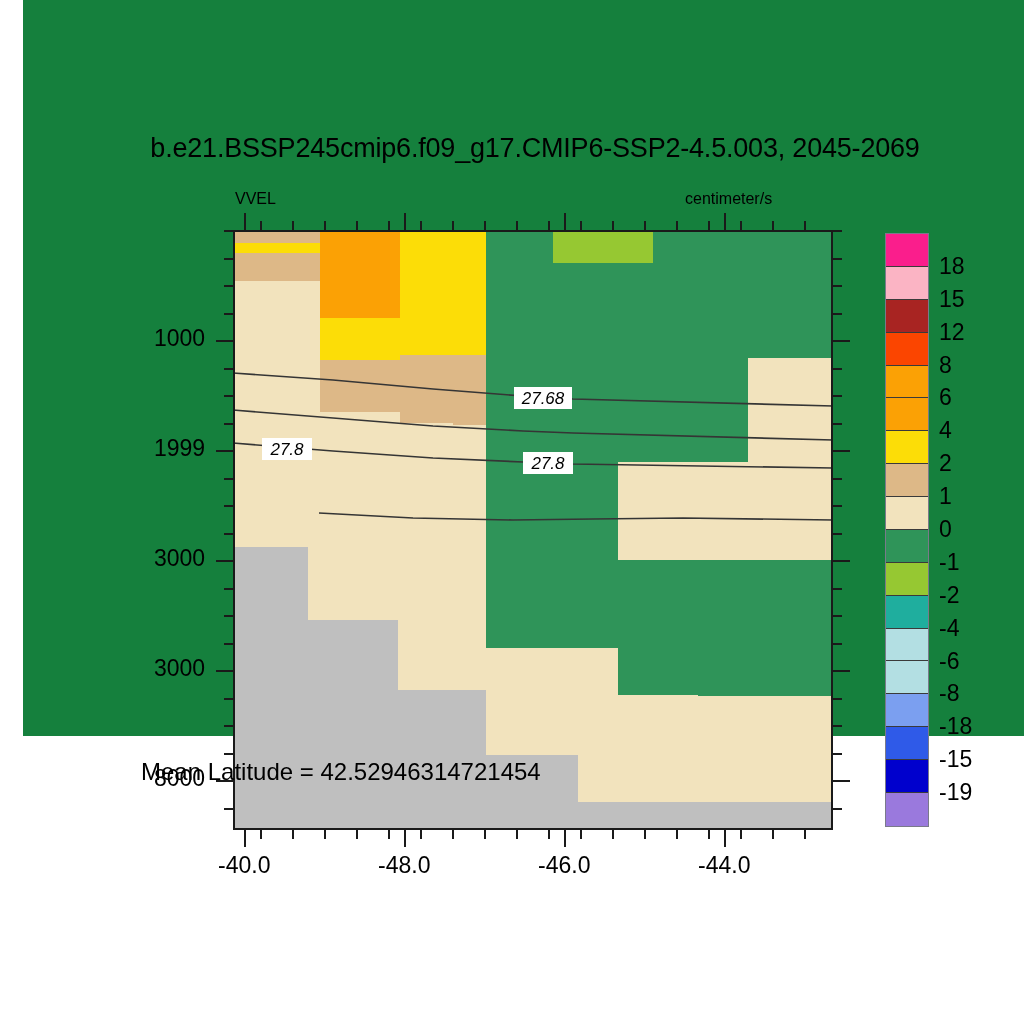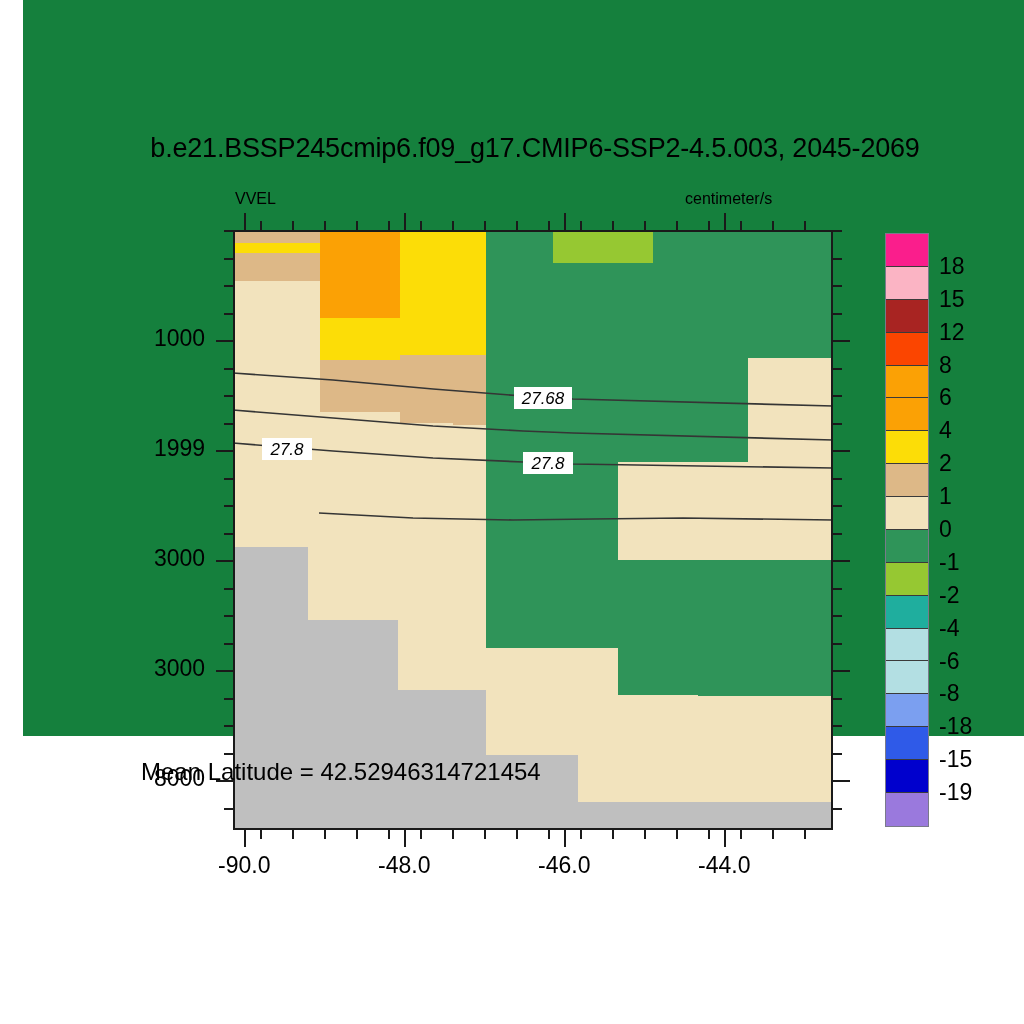--- a/index.html
+++ b/index.html
@@ -217,21 +217,21 @@
       <div class="tick" style="left: 810px; top: 753px; width: 9px; height: 2px;"></div>
       <div class="tick" style="left: 810px; top: 780px; width: 9px; height: 2px;"></div>
       <div class="tick" style="left: 810px; top: 808px; width: 9px; height: 2px;"></div>
       <div class="tick" style="left: 810px; top: 340px; width: 17px; height: 2px;"></div>
       <div class="tick" style="left: 810px; top: 450px; width: 17px; height: 2px;"></div>
       <div class="tick" style="left: 810px; top: 560px; width: 17px; height: 2px;"></div>
       <div class="tick" style="left: 810px; top: 670px; width: 17px; height: 2px;"></div>
       <div class="tick" style="left: 810px; top: 780px; width: 17px; height: 2px;"></div>
     </div>
   <div id="labels-layer">
-      <div class="axis-label" style="top: 852px; left: 195px;">-90.0</div>
+      <div class="axis-label" style="top: 852px; left: 195px;">-40.0</div>
       <div class="axis-label" style="top: 852px; left: 355px;">-48.0</div>
       <div class="axis-label" style="top: 852px; left: 515px;">-46.0</div>
       <div class="axis-label" style="top: 852px; left: 675px;">-44.0</div>
       <div class="axis-label" style="top: 325.092px; left: 131px;">1000</div>
       <div class="axis-label" style="top: 435.183px; left: 131px;">1999</div>
       <div class="axis-label" style="top: 545.275px; left: 131px;">3000</div>
       <div class="axis-label" style="top: 655.367px; left: 131px;">3000</div>
       <div class="axis-label" style="top: 765.459px; left: 131px;">8000</div>
     </div>
 

